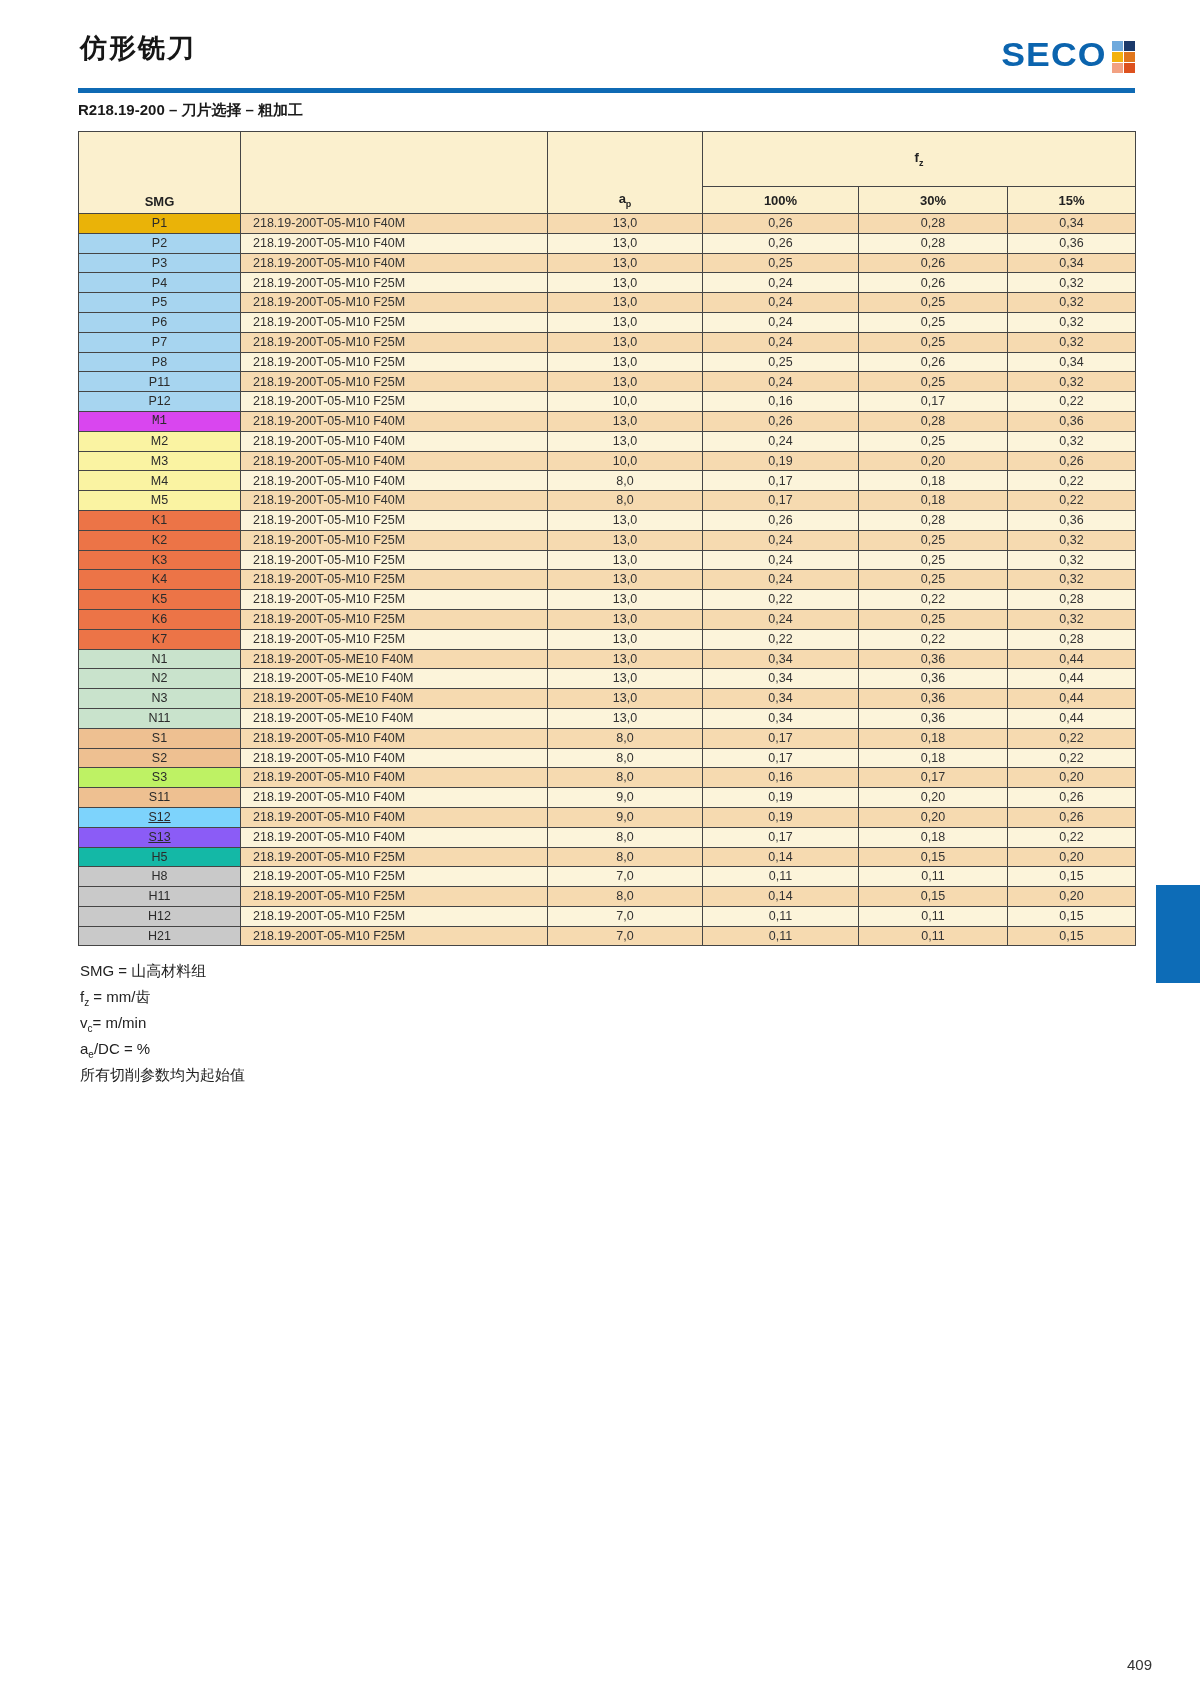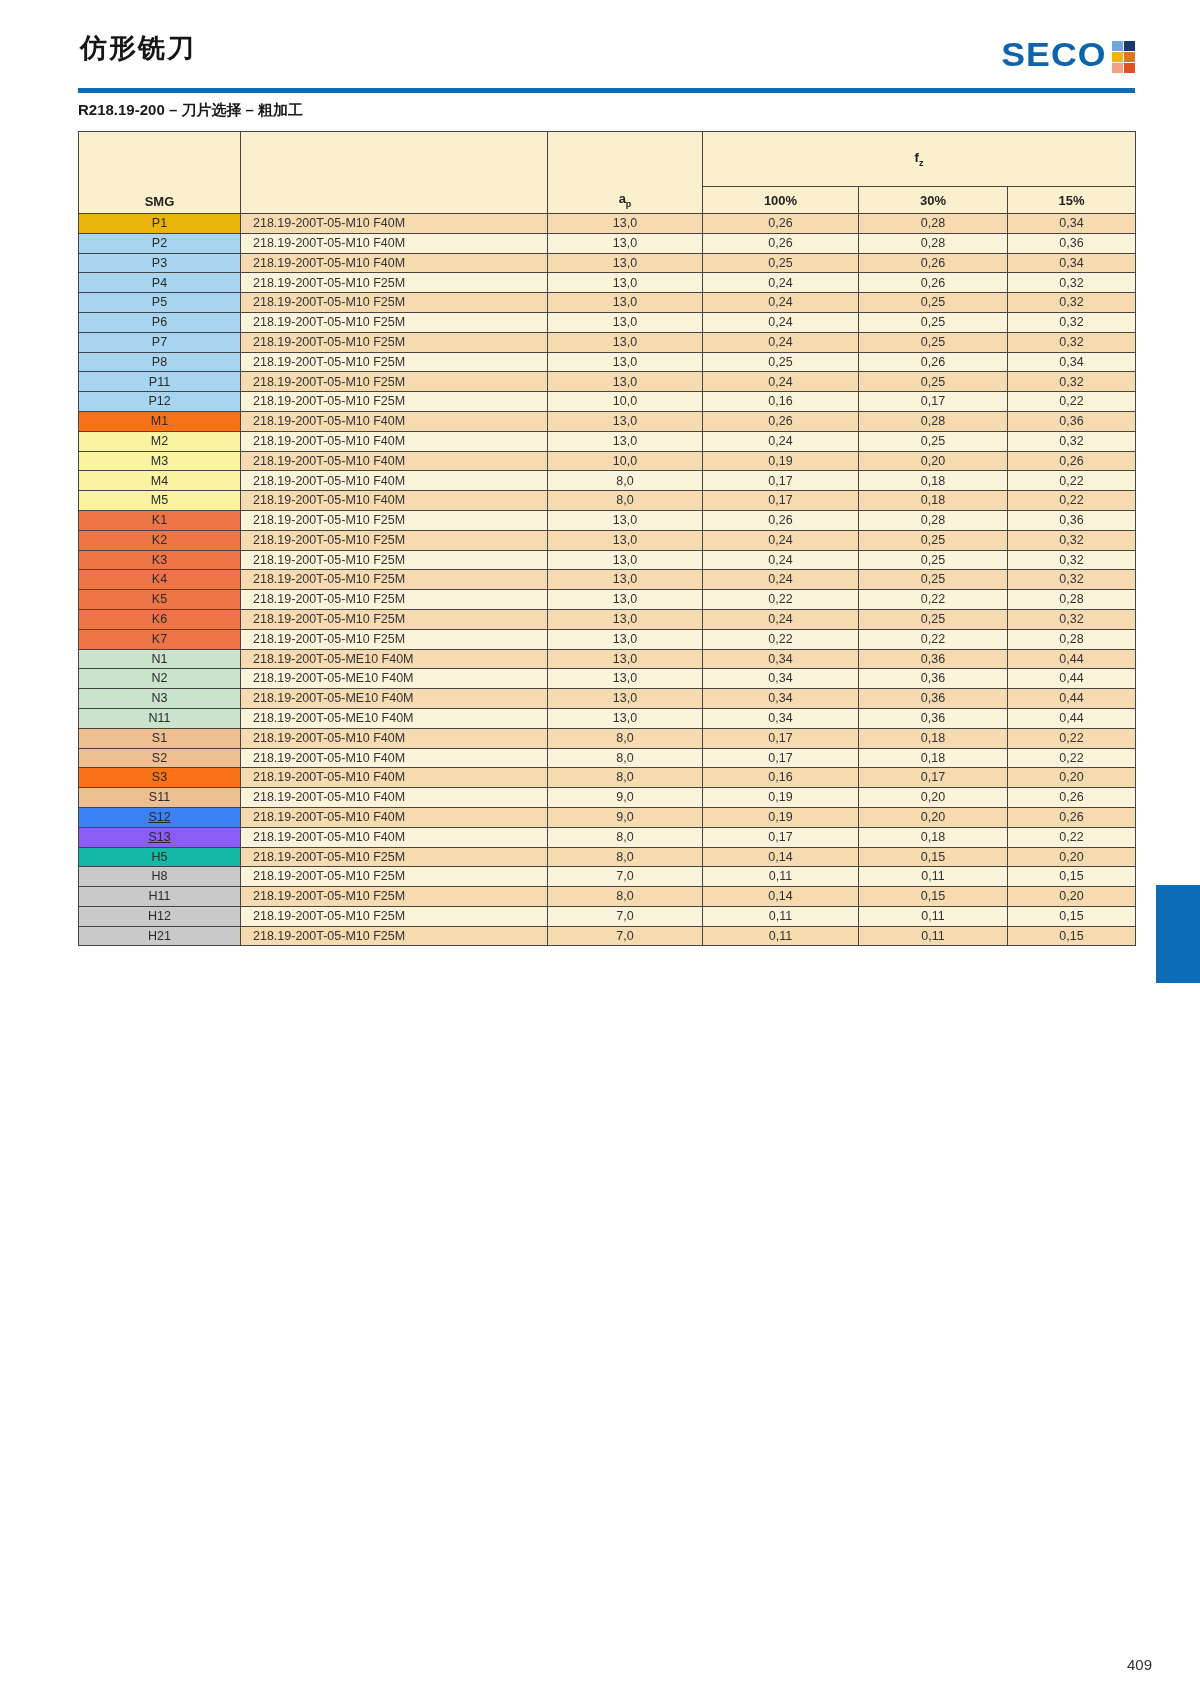--- a/index.html
+++ b/index.html
@@ -170,21 +170,21 @@
         </tr>
         <tr>
           <td class="smg-cell" style="background: rgb(167, 213, 240);">P12</td>
           <td class="insert-cell" style="background: rgb(252, 244, 218);">218.19-200T-05-M10 F25M</td>
           <td class="ap-cell" style="background: rgb(252, 244, 218);">10,0</td>
           <td class="fz-100-cell" style="background: rgb(252, 244, 218);">0,16</td>
           <td class="fz-30-cell" style="background: rgb(252, 244, 218);">0,17</td>
           <td class="fz-15-cell" style="background: rgb(252, 244, 218);">0,22</td>
         </tr>
         <tr>
-          <td class="smg-cell" style="background: #f97316;">M1</td>
+          <td class="smg-cell" style="background: #d946ef; font-family: Liberation Mono, monospace;">M1</td>
           <td class="insert-cell" style="background: rgb(246, 218, 176);">218.19-200T-05-M10 F40M</td>
           <td class="ap-cell" style="background: rgb(246, 218, 176);">13,0</td>
           <td class="fz-100-cell" style="background: rgb(246, 218, 176);">0,26</td>
           <td class="fz-30-cell" style="background: rgb(246, 218, 176);">0,28</td>
           <td class="fz-15-cell" style="background: rgb(246, 218, 176);">0,36</td>
         </tr>
         <tr>
           <td class="smg-cell" style="background: rgb(250, 243, 162);">M2</td>
           <td class="insert-cell" style="background: rgb(252, 244, 218);">218.19-200T-05-M10 F40M</td>
           <td class="ap-cell" style="background: rgb(252, 244, 218);">13,0</td>
@@ -314,37 +314,37 @@
         </tr>
         <tr>
           <td class="smg-cell" style="background: rgb(238, 192, 145);">S2</td>
           <td class="insert-cell" style="background: rgb(252, 244, 218);">218.19-200T-05-M10 F40M</td>
           <td class="ap-cell" style="background: rgb(252, 244, 218);">8,0</td>
           <td class="fz-100-cell" style="background: rgb(252, 244, 218);">0,17</td>
           <td class="fz-30-cell" style="background: rgb(252, 244, 218);">0,18</td>
           <td class="fz-15-cell" style="background: rgb(252, 244, 218);">0,22</td>
         </tr>
         <tr>
-          <td class="smg-cell" style="background: #f97316;">S3</td>
+          <td class="smg-cell" style="background: #bef264;">S3</td>
           <td class="insert-cell" style="background: rgb(246, 218, 176);">218.19-200T-05-M10 F40M</td>
           <td class="ap-cell" style="background: rgb(246, 218, 176);">8,0</td>
           <td class="fz-100-cell" style="background: rgb(246, 218, 176);">0,16</td>
           <td class="fz-30-cell" style="background: rgb(246, 218, 176);">0,17</td>
           <td class="fz-15-cell" style="background: rgb(246, 218, 176);">0,20</td>
         </tr>
         <tr>
           <td class="smg-cell" style="background: rgb(238, 192, 145);">S11</td>
           <td class="insert-cell" style="background: rgb(252, 244, 218);">218.19-200T-05-M10 F40M</td>
           <td class="ap-cell" style="background: rgb(252, 244, 218);">9,0</td>
           <td class="fz-100-cell" style="background: rgb(252, 244, 218);">0,19</td>
           <td class="fz-30-cell" style="background: rgb(252, 244, 218);">0,20</td>
           <td class="fz-15-cell" style="background: rgb(252, 244, 218);">0,26</td>
         </tr>
         <tr>
-          <td class="smg-cell" style="background: #3b82f6; text-decoration: underline;">S12</td>
+          <td class="smg-cell" style="background: #7dd3fc; text-decoration: underline;">S12</td>
           <td class="insert-cell" style="background: rgb(246, 218, 176);">218.19-200T-05-M10 F40M</td>
           <td class="ap-cell" style="background: rgb(246, 218, 176);">9,0</td>
           <td class="fz-100-cell" style="background: rgb(246, 218, 176);">0,19</td>
           <td class="fz-30-cell" style="background: rgb(246, 218, 176);">0,20</td>
           <td class="fz-15-cell" style="background: rgb(246, 218, 176);">0,26</td>
         </tr>
         <tr>
           <td class="smg-cell" style="background: #8b5cf6; text-decoration: underline;">S13</td>
           <td class="insert-cell" style="background: rgb(252, 244, 218);">218.19-200T-05-M10 F40M</td>
           <td class="ap-cell" style="background: rgb(252, 244, 218);">8,0</td>
@@ -388,18 +388,25 @@
           <td class="smg-cell" style="background: rgb(201, 201, 201);">H21</td>
           <td class="insert-cell" style="background: rgb(246, 218, 176);">218.19-200T-05-M10 F25M</td>
           <td class="ap-cell" style="background: rgb(246, 218, 176);">7,0</td>
           <td class="fz-100-cell" style="background: rgb(246, 218, 176);">0,11</td>
           <td class="fz-30-cell" style="background: rgb(246, 218, 176);">0,11</td>
           <td class="fz-15-cell" style="background: rgb(246, 218, 176);">0,15</td>
         </tr>
       </tbody>
   </table>
 
+  <div class="notes">
+      <div class="note-line"><span>SMG = 山高材料组</span></div>
+      <div class="note-line"><span>f</span><sub>z</sub><span> = mm/齿</span></div>
+      <div class="note-line"><span>v</span><sub>c</sub><span>= m/min</span></div>
+      <div class="note-line"><span>a</span><sub>e</sub><span>/DC = %</span></div>
+      <div class="note-line"><span>所有切削参数均为起始值</span></div>
+    </div>
 
   <div class="side-tab" style="background: rgb(13, 108, 183);"></div>
 
   <div class="page-number">409</div>
 
 </div>
 
 </body></html>

